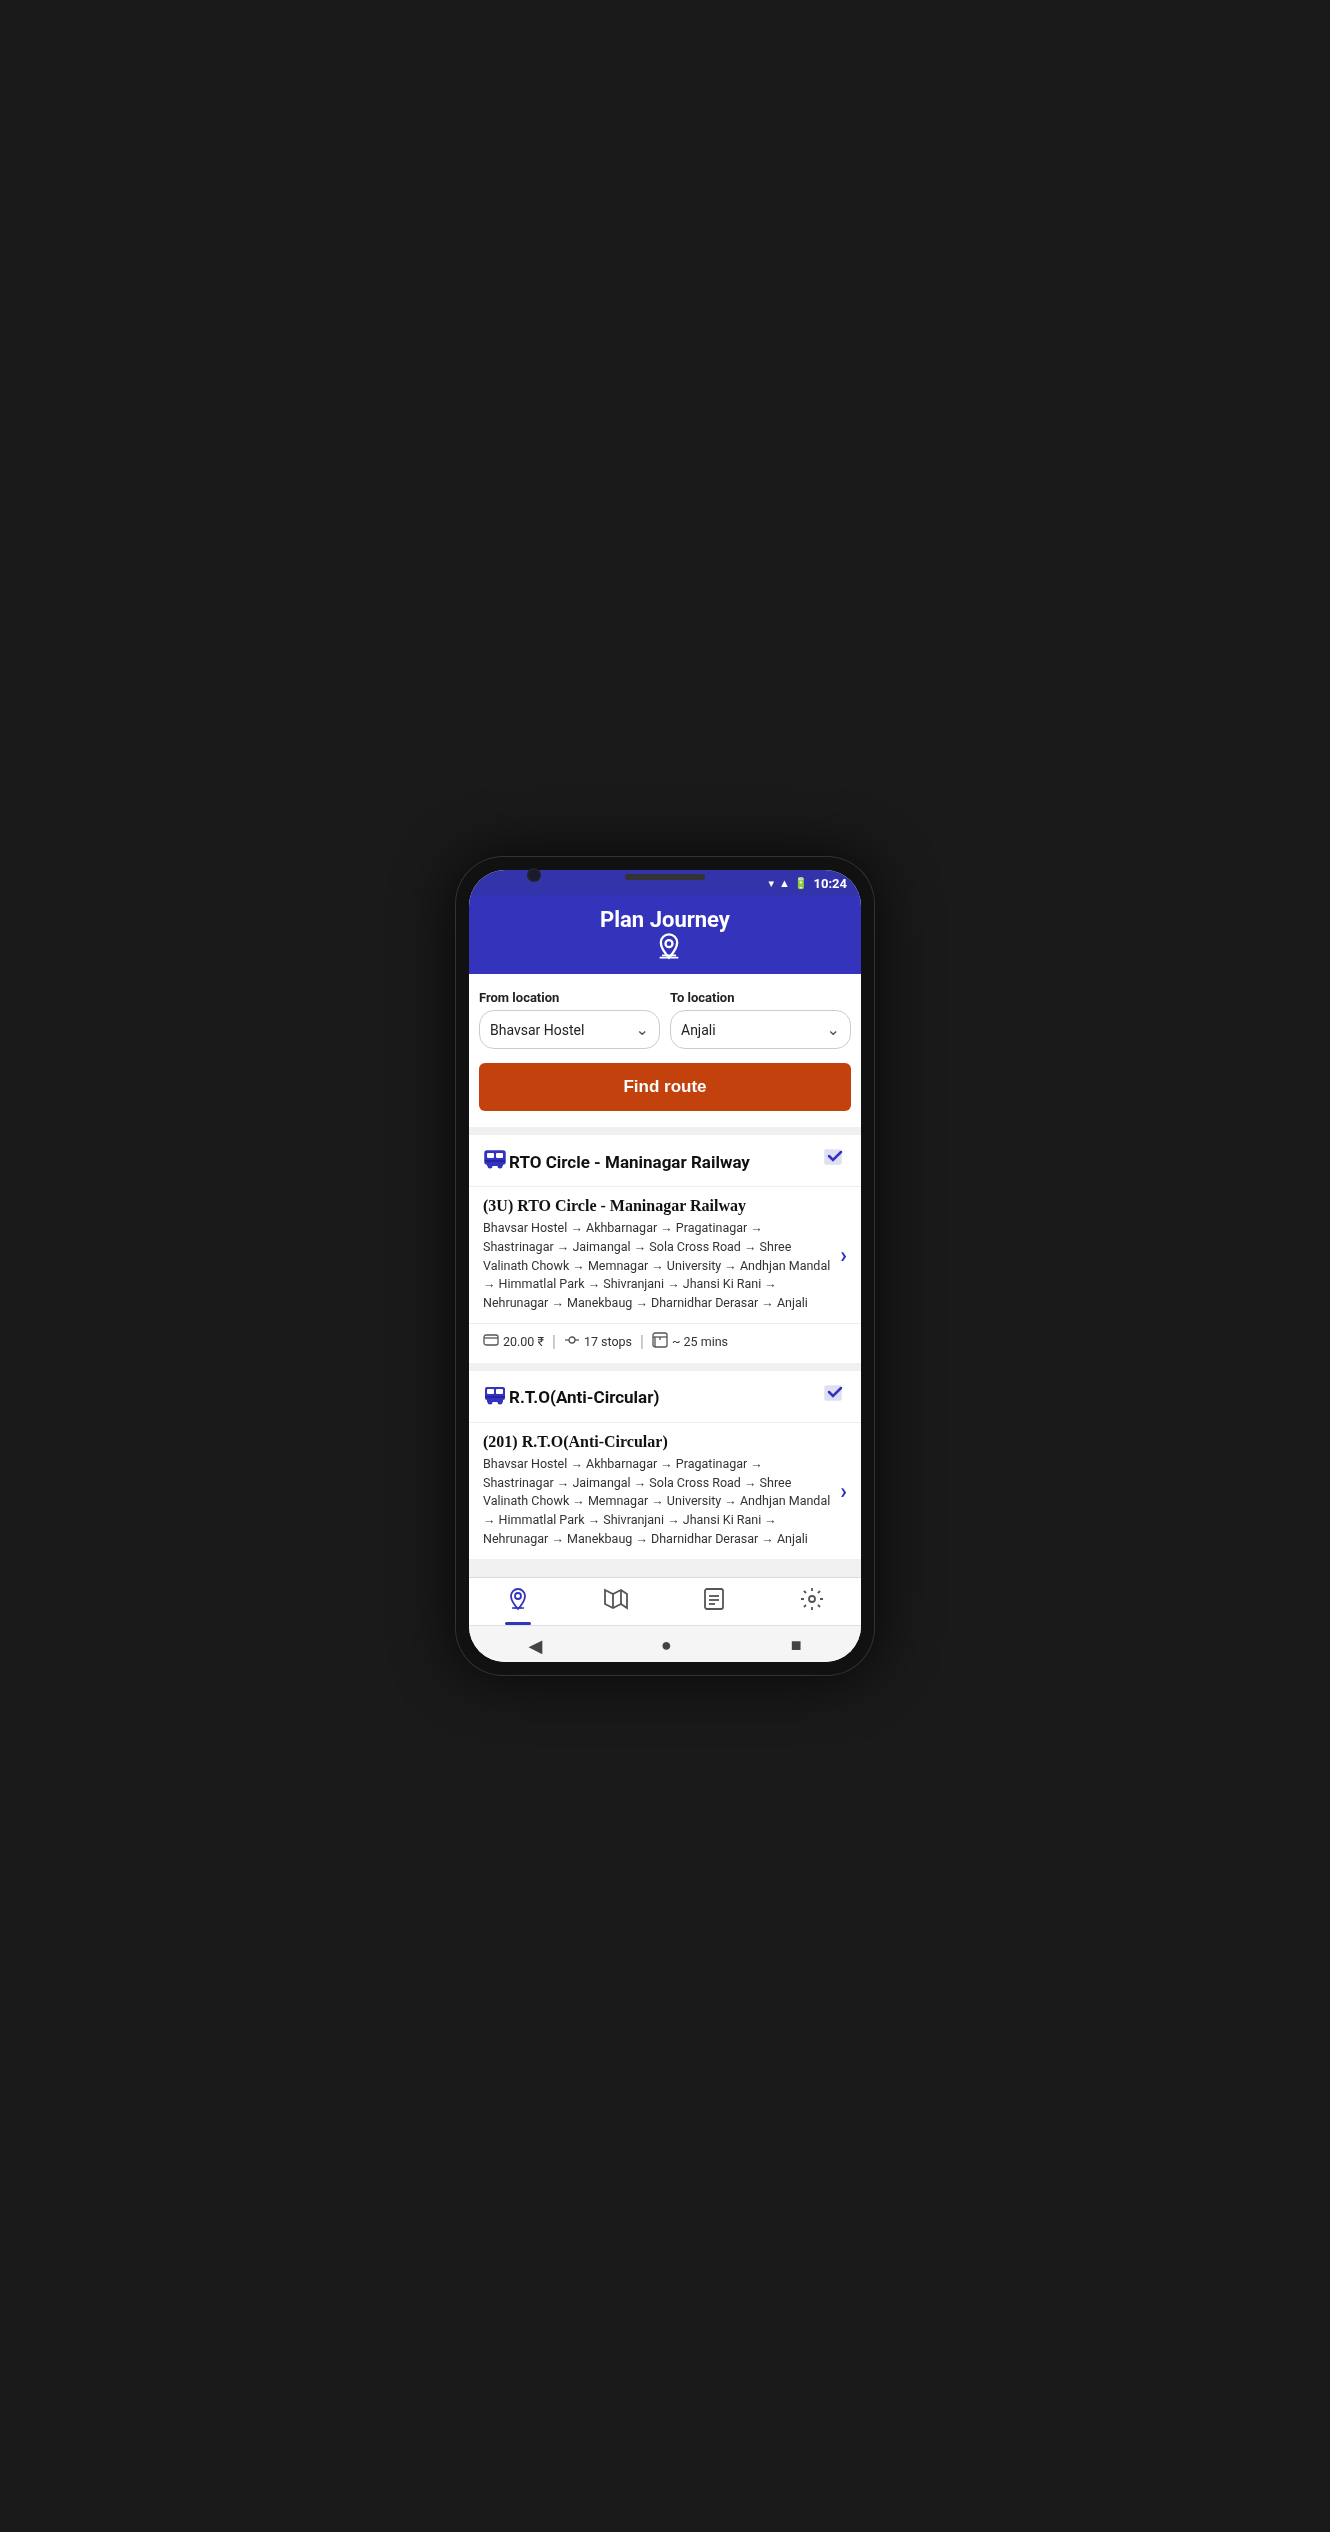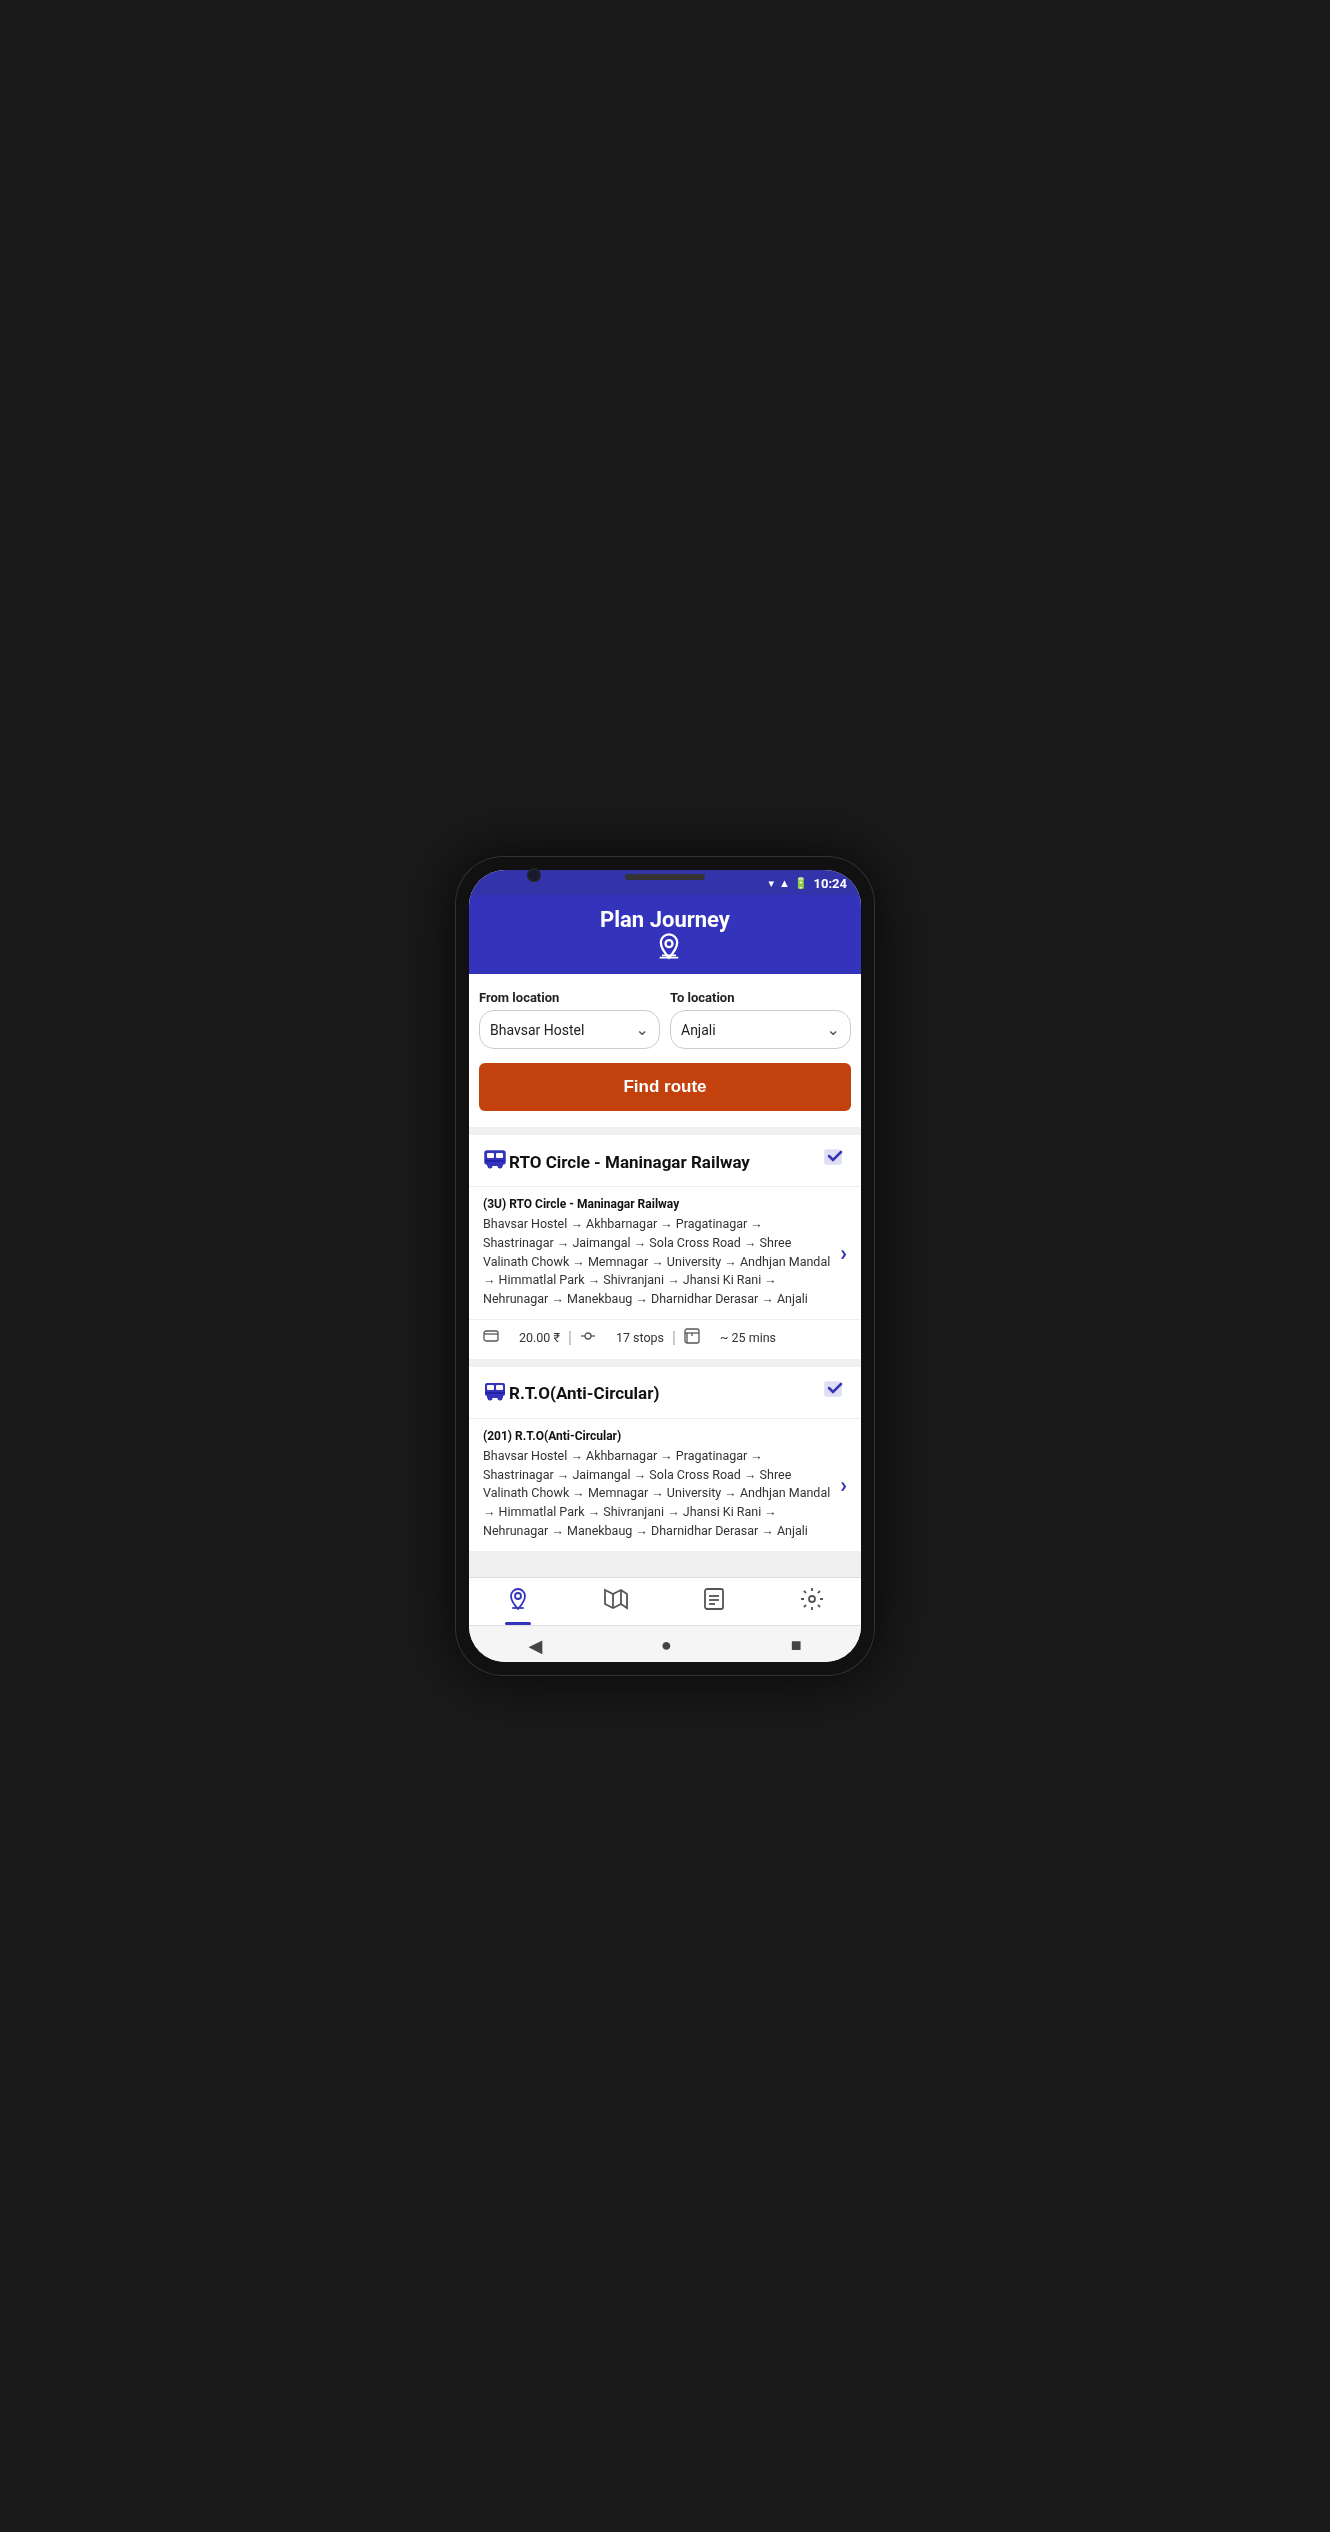--- a/index.html
+++ b/index.html
@@ -194,24 +194,25 @@
       padding: 10px 14px;
       display: flex;
       align-items: flex-start;
       justify-content: space-between;
       gap: 8px;
     }
     .route-details {
       flex: 1;
     }
     .route-title-text {
-      font-size: 12px;
+      font-size: 16px;
       font-weight: bold;
       color: #111;
       margin-bottom: 4px;
+      font-family: Liberation Serif, serif;
     }
     .route-stops-text {
       font-size: 12.5px;
       color: #333;
       line-height: 1.5;
     }
     .chevron-right {
       color: #3333bb;
       font-size: 22px;
       align-self: center;
@@ -220,21 +221,21 @@
     .route-footer {
       display: flex;
       align-items: center;
       gap: 0;
       padding: 8px 14px 12px;
       border-top: 1px solid #eee;
     }
     .route-meta {
       display: flex;
       align-items: center;
-      gap: 20px;
+      gap: 4px;
       font-size: 12.5px;
       color: #333;
     }
     .meta-sep {
       color: #aaa;
       margin: 0 8px;
     }
     .meta-icon {
       font-size: 14px;
       color: #555;

